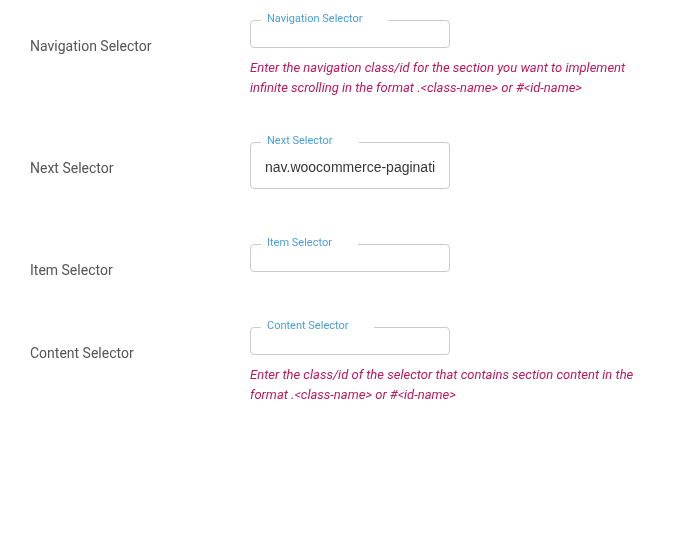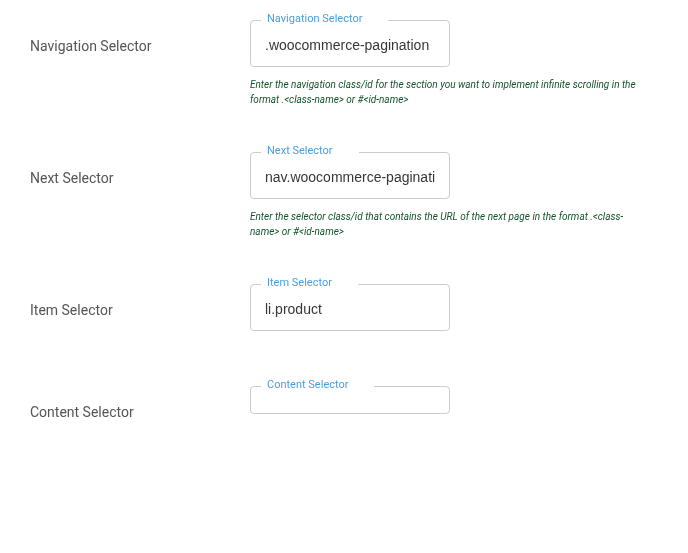--- a/index.html
+++ b/index.html
@@ -58,61 +58,59 @@
     .text-input {
       border: none;
       outline: none;
       font-size: 14px;
       width: 100%;
       color: #373737;
       background: transparent;
     }
     .help-text {
       font-style: italic;
-      font-size: 10px;
-      color: #14532d;
+      font-size: 13px;
+      color: #be185d;
       line-height: 1.5;
       max-width: 400px;
     }
   </style>
 </head>
 <body>
 
 <div class="field-row">
   <div class="field-label">Navigation Selector</div>
   <div class="field-control">
     <div class="fieldset-wrapper">
       <span class="fieldset-legend">Navigation Selector</span>
-      <input type="text" class="text-input" value=".woocommerce-pagination" style="">
     </div>
     <div class="help-text">Enter the navigation class/id for the section you want to implement infinite scrolling in the format .&lt;class-name&gt; or #&lt;id-name&gt;</div>
   </div>
 </div>
 
 <div class="field-row">
   <div class="field-label">Next Selector</div>
   <div class="field-control">
     <div class="fieldset-wrapper">
       <span class="fieldset-legend">Next Selector</span>
       <input type="text" class="text-input" value="nav.woocommerce-paginatio" style="">
     </div>
-    <div class="help-text">Enter the selector class/id that contains the URL of the next page in the format .&lt;class-name&gt; or #&lt;id-name&gt;</div>
   </div>
 </div>
 
 <div class="field-row">
   <div class="field-label">Item Selector</div>
   <div class="field-control">
     <div class="fieldset-wrapper">
       <span class="fieldset-legend">Item Selector</span>
-      <input type="text" class="text-input" value="li.product" style="">
     </div>
   </div>
 </div>
 
 <div class="field-row">
   <div class="field-label">Content Selector</div>
   <div class="field-control">
     <div class="fieldset-wrapper">
       <span class="fieldset-legend">Content Selector</span>
     </div>
+    <div class="help-text">Enter the class/id of the selector that contains section content in the format .&lt;class-name&gt; or #&lt;id-name&gt;</div>
   </div>
 </div>
 
 </body></html>

